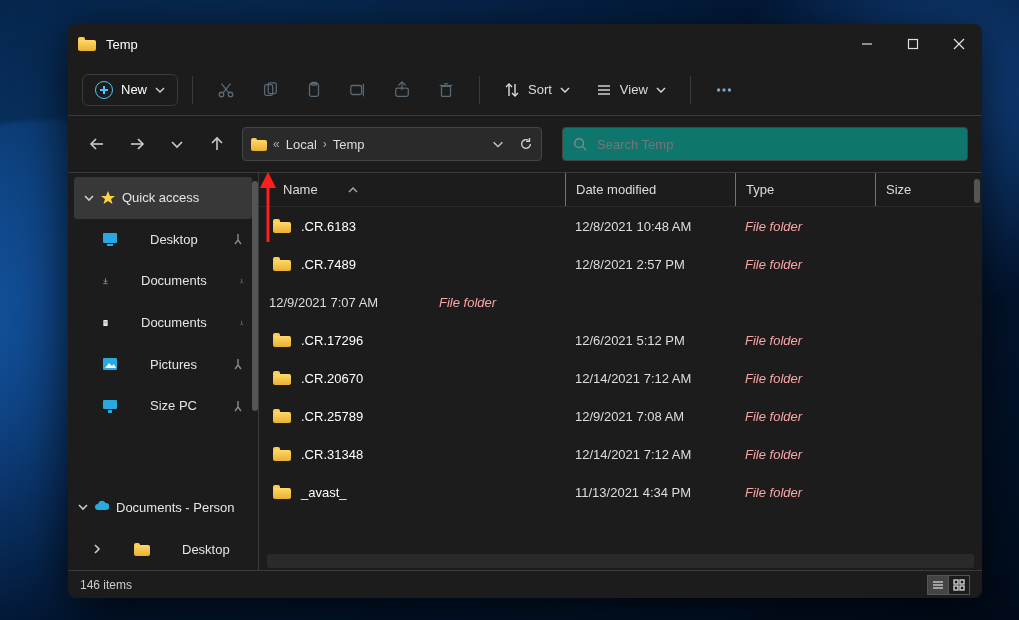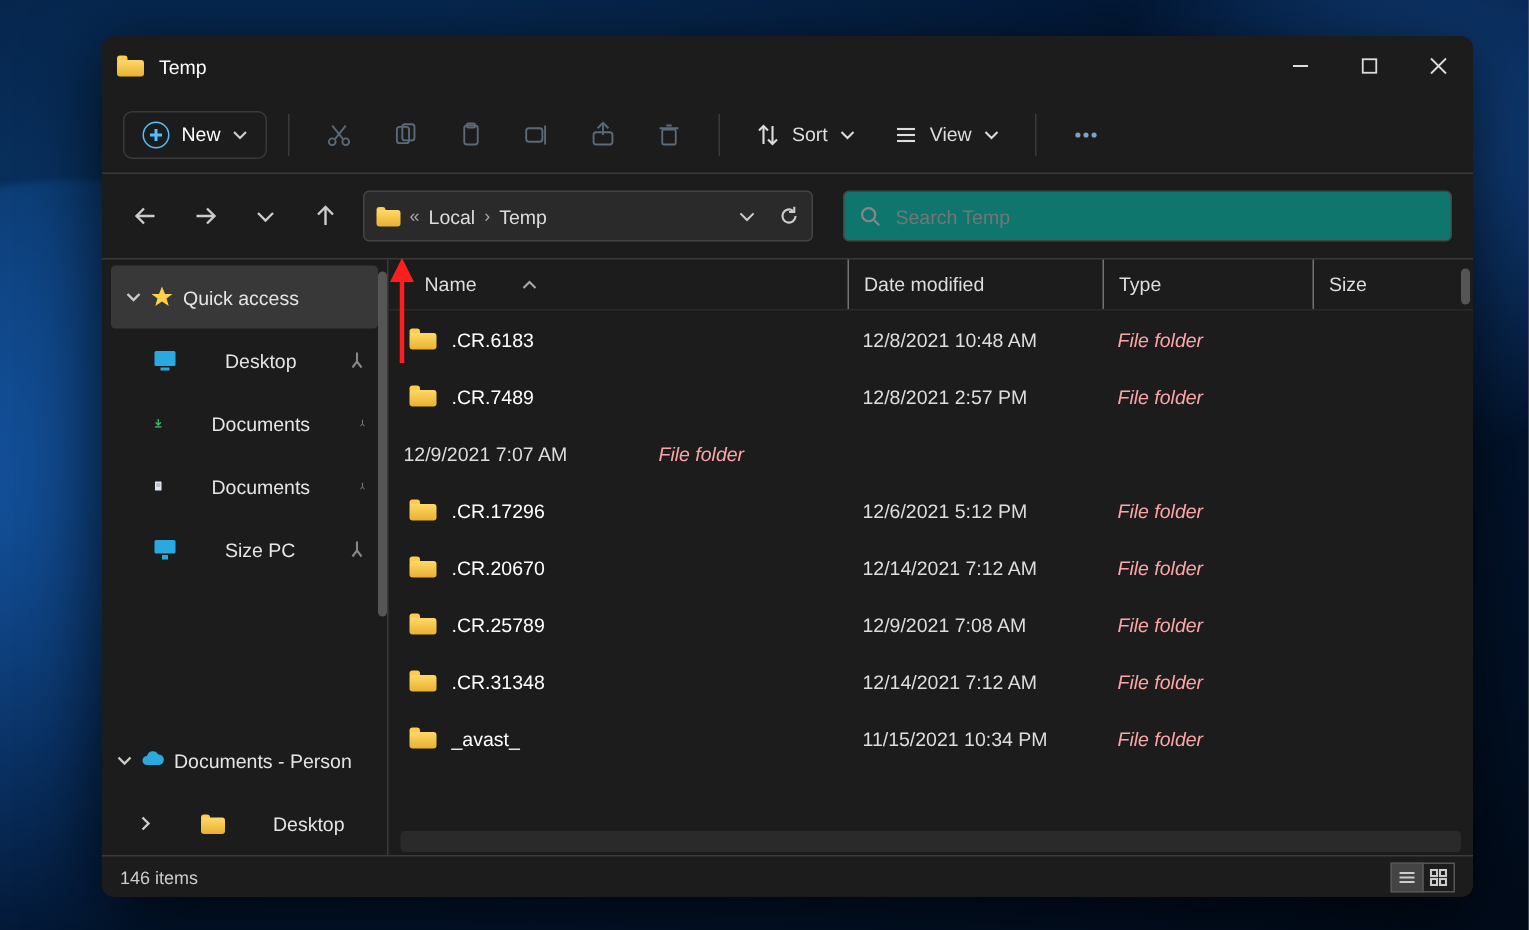--- a/index.html
+++ b/index.html
@@ -316,20 +316,30 @@
             <line x1="5" y1="5" x2="11" y2="5" stroke="#6b7b8c"></line>
             <line x1="5" y1="8" x2="11" y2="8" stroke="#6b7b8c"></line>
           </svg>
         <span>Documents</span>
         <svg class="pin" viewBox="0 0 12 12">
             <path d="M6 1v6M3 11l3-4 3 4"></path>
           </svg>
       </div>
       <div class="sb-item sb-sub">
         <svg class="ic" viewBox="0 0 16 16">
+            <rect x="1" y="2" width="14" height="12" rx="1" fill="#2aa9e0" stroke="none"></rect>
+            <polygon points="3,12 7,7 10,10 12,8 14,12" fill="#fff" opacity=".9"></polygon>
+          </svg>
+        <span>Pictures</span>
+        <svg class="pin" viewBox="0 0 12 12">
+            <path d="M6 1v6M3 11l3-4 3 4"></path>
+          </svg>
+      </div>
+      <div class="sb-item sb-sub">
+        <svg class="ic" viewBox="0 0 16 16">
             <rect x="1" y="2" width="14" height="9" rx="1" fill="#2aa9e0" stroke="none"></rect>
             <rect x="6" y="12" width="4" height="3" fill="#2aa9e0" stroke="none"></rect>
           </svg>
         <span>Size PC</span>
         <svg class="pin" viewBox="0 0 12 12">
             <path d="M6 1v6M3 11l3-4 3 4"></path>
           </svg>
       </div>
       <div class="sb-gap"></div>
       <div class="sidebar-footer">
@@ -430,21 +440,21 @@
             </div>
             <div class="cell date">12/14/2021 7:12 AM</div>
             <div class="cell type">File folder</div>
             <div class="cell size"></div>
           </div>
           <div class="row">
             <div class="cell name">
               <span class="folder-icon" style="width:18px;height:14px"></span>
               <span>_avast_</span>
             </div>
-            <div class="cell date">11/15/2021 10:34 PM</div>
+            <div class="cell date">11/13/2021 4:34 PM</div>
             <div class="cell type">File folder</div>
             <div class="cell size"></div>
           </div>
         </div>
       <div class="hscroll"></div>
     </div>
   </div>
 
   <div class="statusbar">
     <span>146 items</span>

